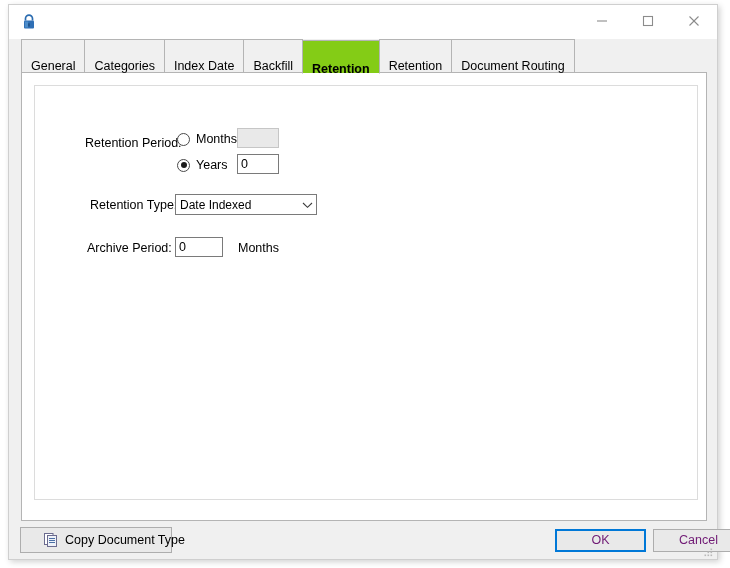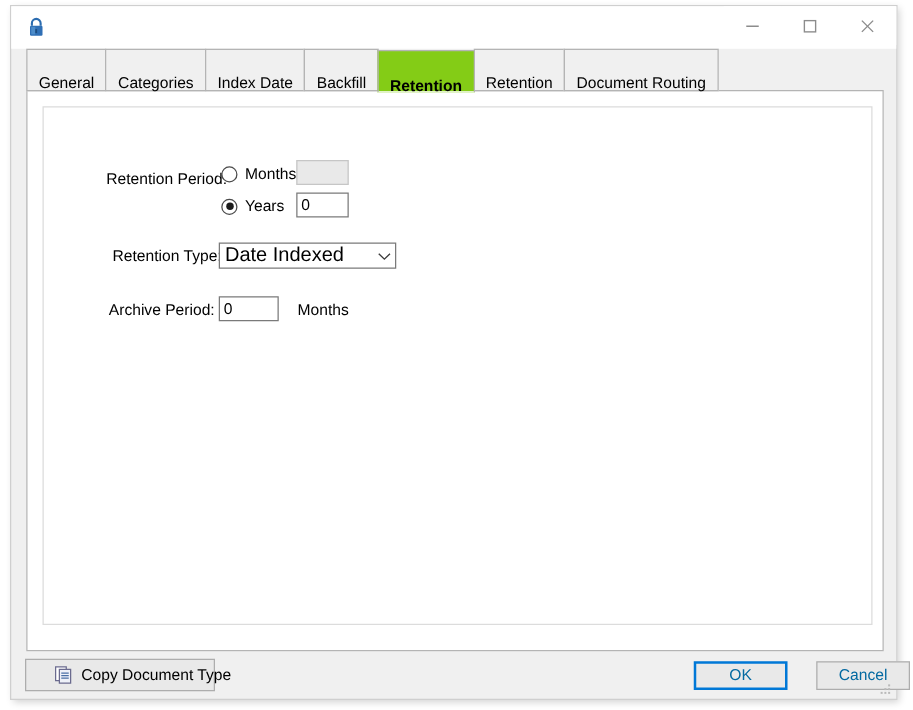--- a/index.html
+++ b/index.html
@@ -184,21 +184,21 @@
     left: 140px; top: 108px;
     width: 142px; height: 21px;
     border: 1px solid #7a7a7a;
     background: #ffffff;
     box-sizing: border-box;
     display: flex;
     align-items: center;
   }
   #combo-value {
     flex: 1;
-    font-size: 16px;
+    font-size: 12px;
     color: #000;
     padding-left: 4px;
     white-space: nowrap;
   }
   #combo-arrow {
     width: 18px;
     display: flex;
     align-items: center;
     justify-content: center;
   }
@@ -216,27 +216,27 @@
     display: flex;
     align-items: center;
     padding-left: 22px;
   }
   #copy-icon { width: 16px; height: 16px; margin-right: 6px; flex: none; }
   #copy-label { font-size: 12.5px; color: #000; white-space: nowrap; }
 
   .dlgbtn {
     position: absolute;
     top: 524px;
-    width: 75px;
+    width: 91px;
     height: 23px;
     background: #e9e9e9;
     border: 1px solid #adadad;
     box-sizing: border-box;
     font-size: 12.5px;
-    color: #0369a1;
+    color: #701a75;
     text-align: center;
     line-height: 21px;
   }
   #ok-btn {
     left: 546px;
     border: 2px solid #0078d7;
     line-height: 19px;
   }
   #cancel-btn { left: 631px; margin-left: 13px; }
 

